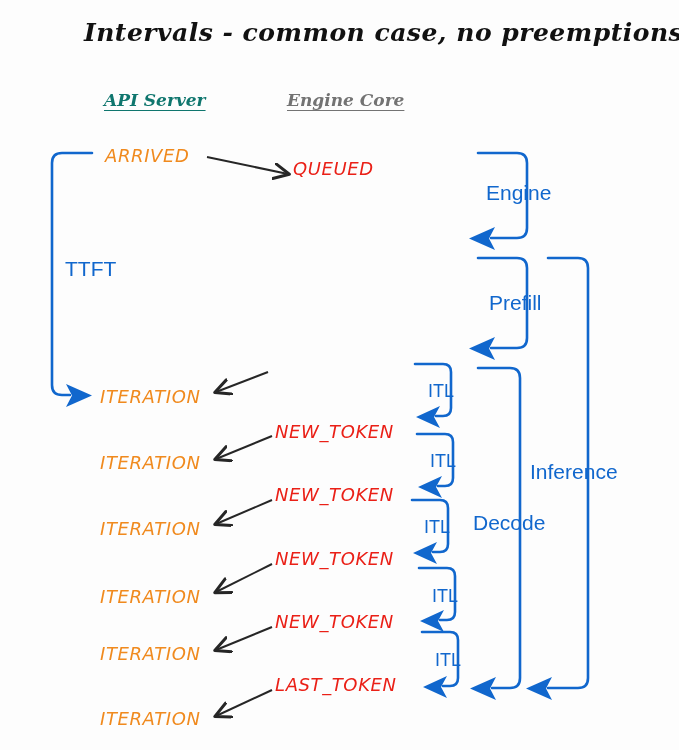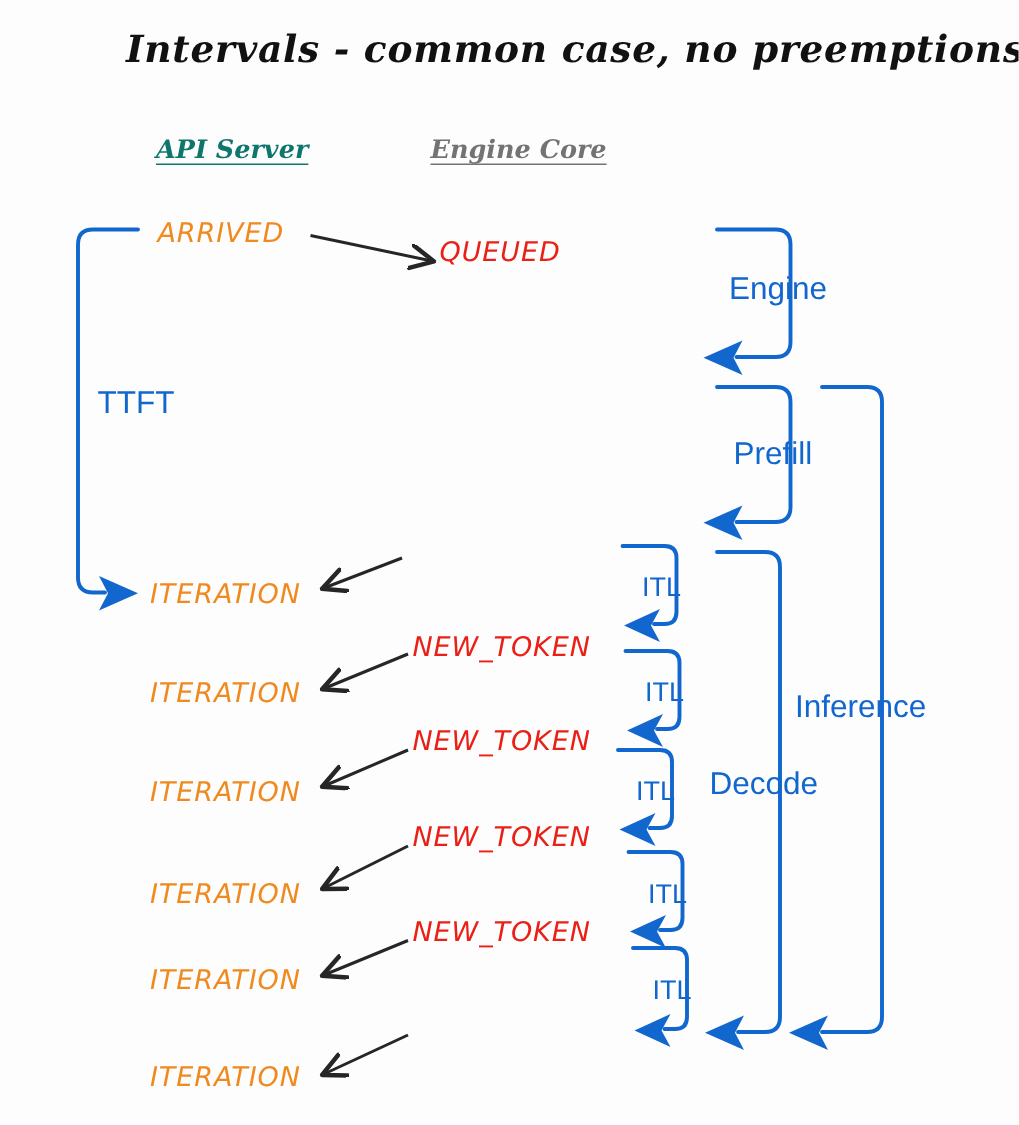--- a/index.html
+++ b/index.html
@@ -85,20 +85,21 @@
   <div class="lbl state orange" style="left:100px; top:520px;">ITERATION</div>
   <div class="lbl state orange" style="left:100px; top:588px;">ITERATION</div>
   <div class="lbl state orange" style="left:100px; top:645px;">ITERATION</div>
   <div class="lbl state orange" style="left:100px; top:710px;">ITERATION</div>
 
   <div class="lbl state red" style="left:293px; top:160px;">QUEUED</div>
   <div class="lbl state red" style="left:275px; top:423px;">NEW_TOKEN</div>
   <div class="lbl state red" style="left:275px; top:486px;">NEW_TOKEN</div>
   <div class="lbl state red" style="left:275px; top:550px;">NEW_TOKEN</div>
   <div class="lbl state red" style="left:275px; top:613px;">NEW_TOKEN</div>
+  <div class="lbl state red" style="left:275px; top:676px;">LAST_TOKEN</div>
 
   <div class="lbl blue-lbl" style="left:26px; top:258px;margin-left:39px;">TTFT</div>
   <div class="lbl blue-lbl" style="left:486px; top:182px;">Engine</div>
   <div class="lbl blue-lbl" style="left:489px; top:292px;">Prefill</div>
   <div class="lbl blue-lbl" style="left:473px; top:512px;">Decode</div>
   <div class="lbl blue-lbl" style="left:530px; top:461px;">Inference</div>
 
   <div class="lbl blue-lbl small" style="left:428px; top:382px;">ITL</div>
   <div class="lbl blue-lbl small" style="left:430px; top:452px;">ITL</div>
   <div class="lbl blue-lbl small" style="left:424px; top:518px;">ITL</div>

